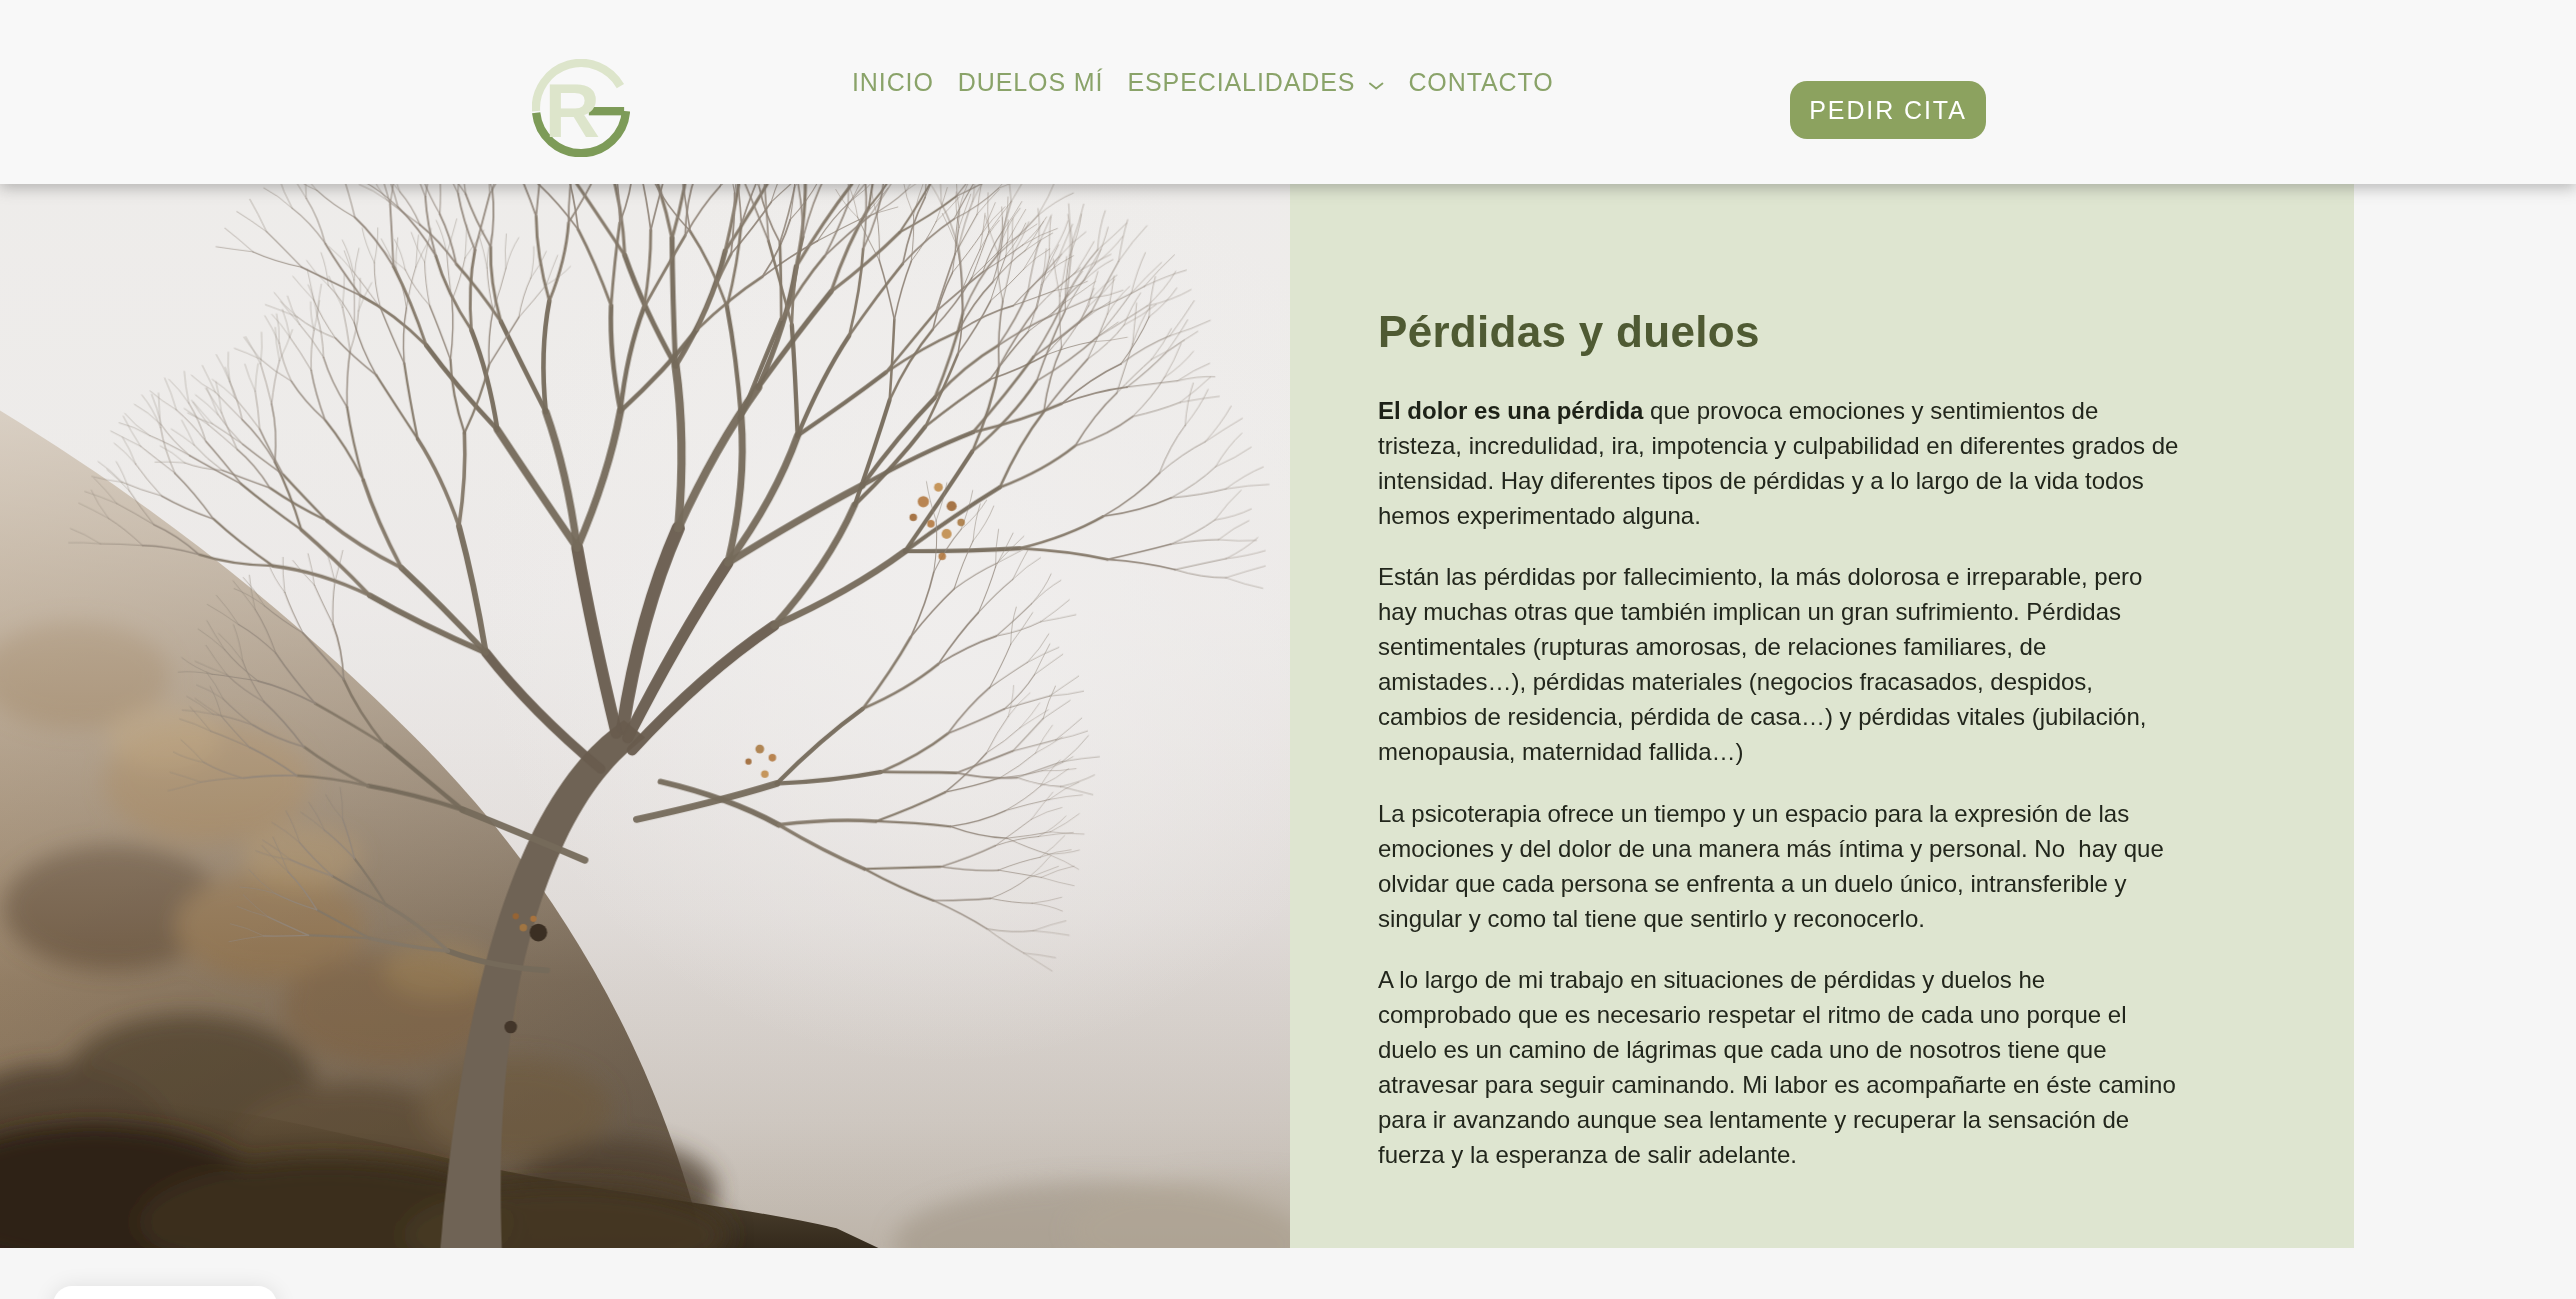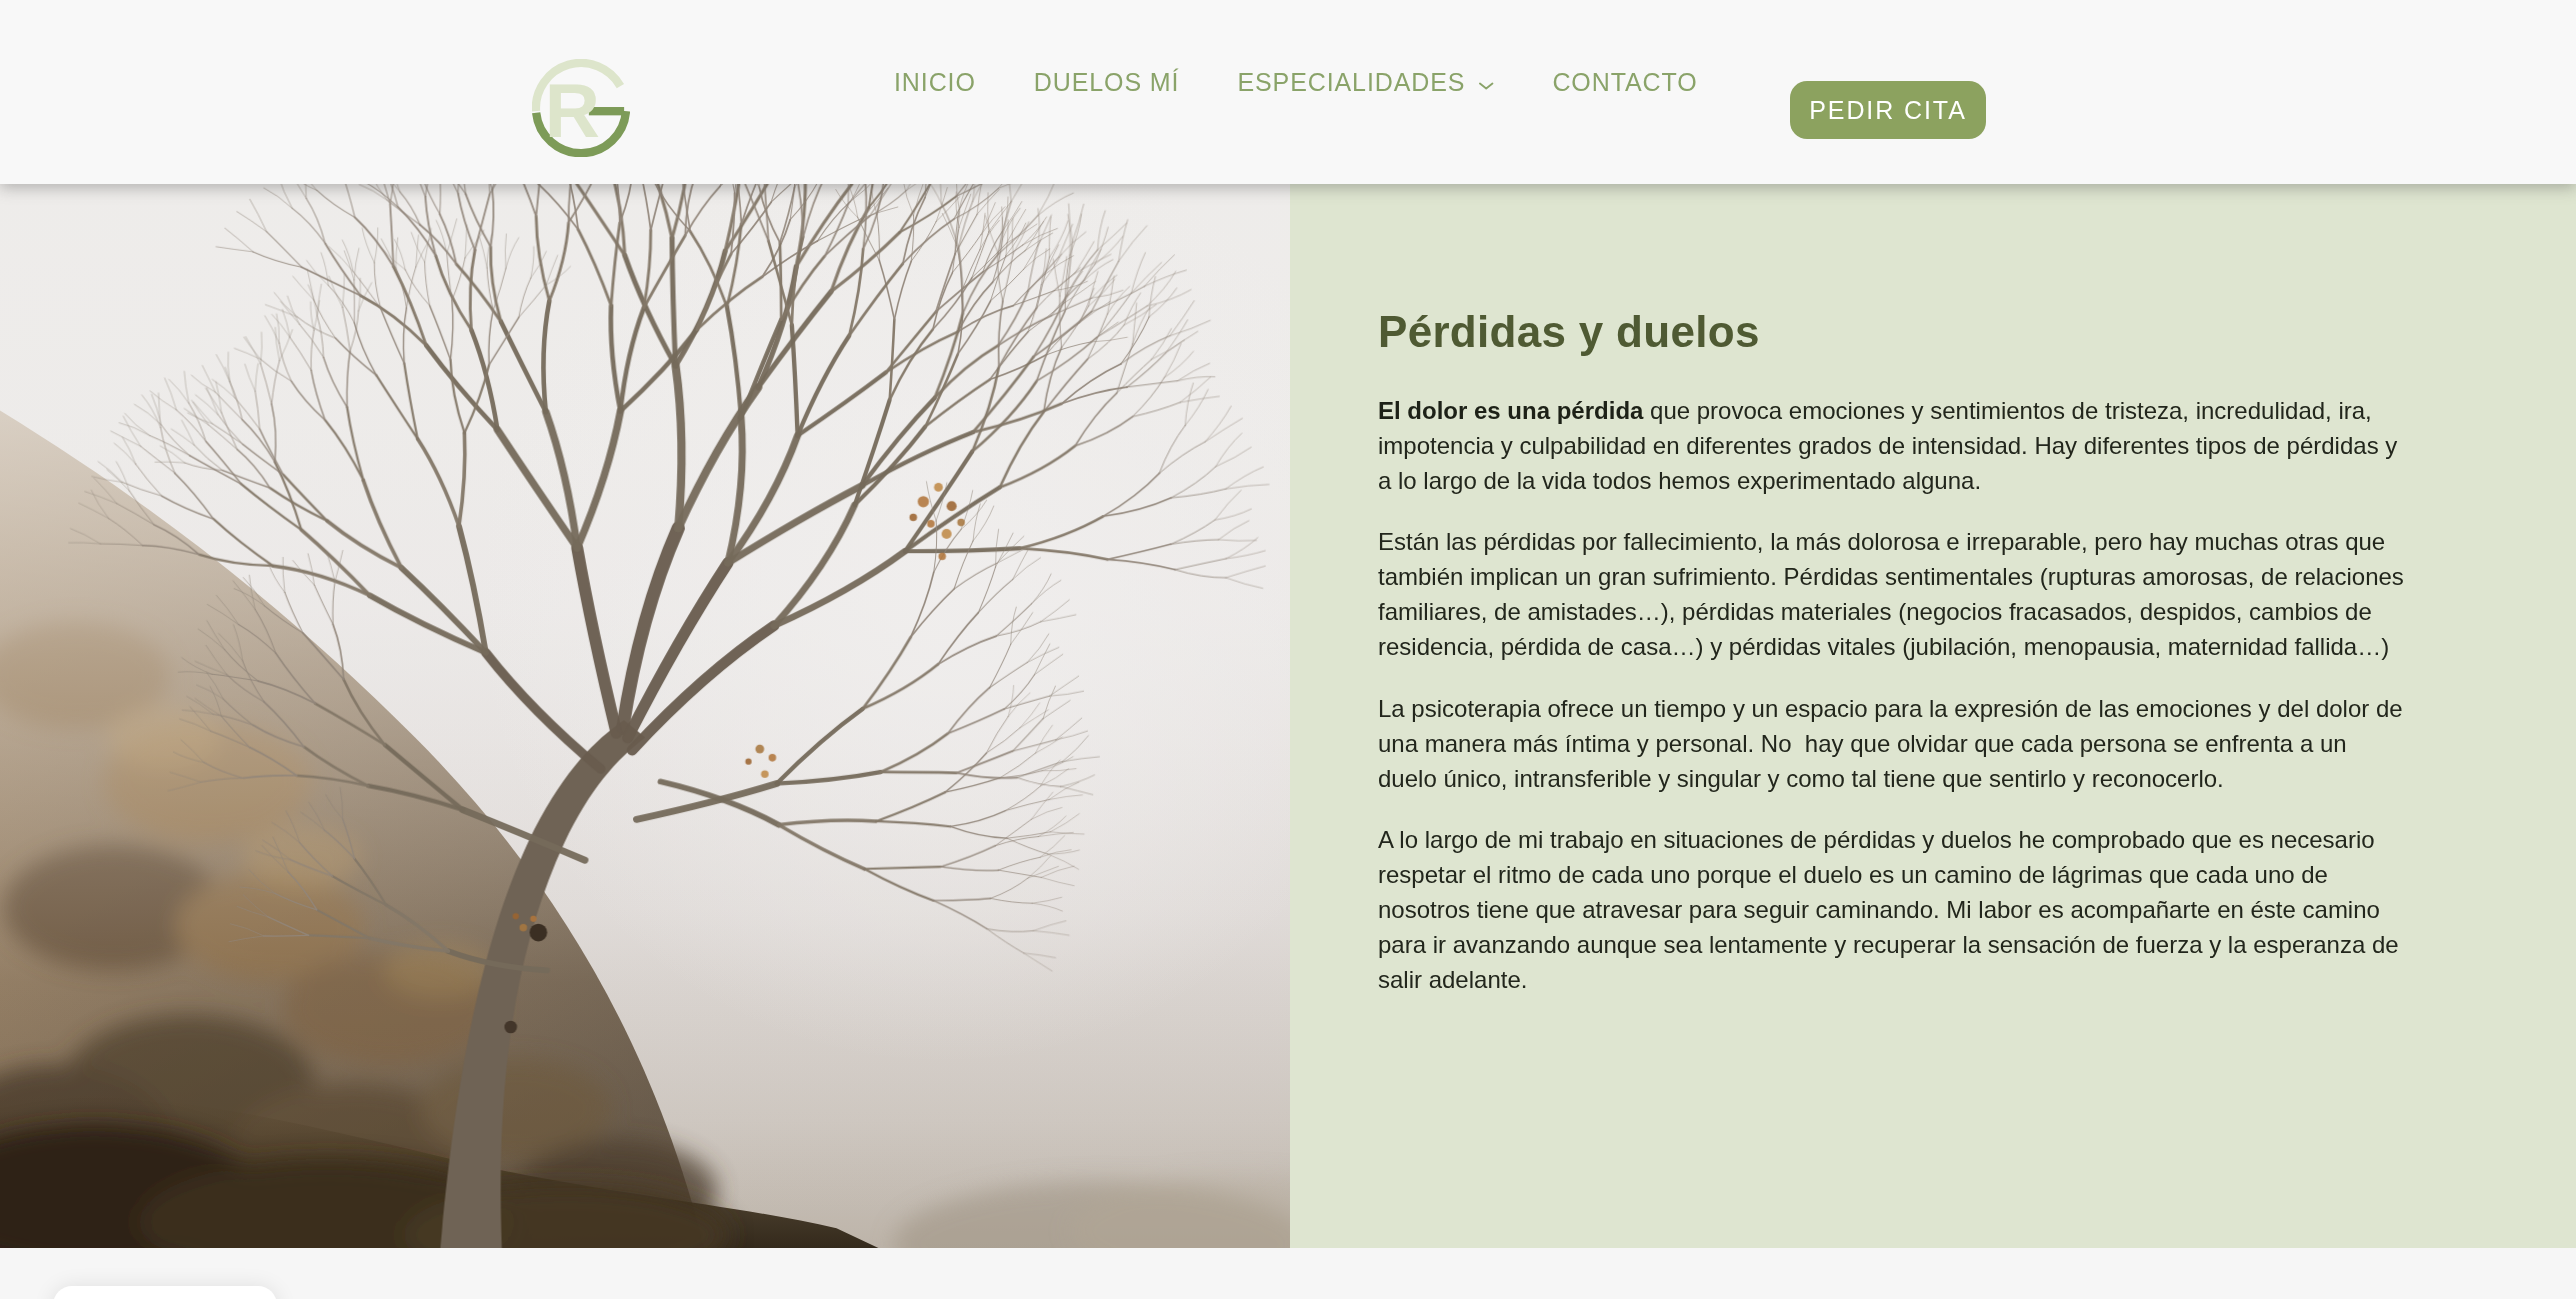--- a/index.html
+++ b/index.html
@@ -4,34 +4,34 @@
 <style>
   * { margin:0; padding:0; box-sizing:border-box; }
   html,body { width:2576px; height:1299px; overflow:hidden; background:#f6f6f6;
               font-family:"Liberation Sans", sans-serif; }
   .page { position:relative; width:2576px; height:1299px; overflow:hidden; }
 
   
   .header { position:absolute; top:0; left:0; width:2576px; height:184px;
             background:#f8f8f8; box-shadow:0 3.8px 14px rgba(70,70,70,0.35); z-index:10; }
   .logo { position:absolute; left:532px; top:59px; width:98px; height:98px; }
-  .nav { position:absolute; left:894px; top:0; height:164px; display:flex;
-         align-items:center; gap:58px; }
+  .nav { position:absolute; left:852px; top:0; height:164px; display:flex;
+         align-items:center; gap:24px; }
   .nav a { text-decoration:none; color:#8aa369; font-size:25px; letter-spacing:0.9px;
            white-space:nowrap; display:flex; align-items:center; }
   .nav .chev { margin-left:12.6px; display:inline-block; }
   .cta { position:absolute; left:1790px; top:81px; width:196px; height:58px;
          background:#8ca25f; color:#ffffff; border:none; border-radius:17px;
          font-family:"Liberation Sans", sans-serif; font-size:25px; letter-spacing:1.9px;
          cursor:pointer; }
 
   
   .hero-photo { position:absolute; top:184px; left:0; width:1290px; height:1065px; overflow:hidden; }
   .hero-photo svg { display:block; }
-  .panel { position:absolute; top:184px; left:1290px; width:1286px; height:1065px;
+  .panel { position:absolute; top:184px; left:1290px; width:1064px; height:1065px;
            background:#dee5d0; padding:123px 169px 0 88px; }
   .panel h1 { font-size:44px; font-weight:bold; color:#4f5a33; margin:0 0 36px 0; letter-spacing:0.3px; }
   .panel p { font-size:24px; line-height:35px; color:#22261c; margin:0 0 26.4px 0; white-space:pre-wrap; }
   .panel p strong { font-weight:bold; color:#1d2117; }
   .panel h2 { font-size:24px; line-height:35px; font-weight:bold; color:#22261c;
               margin:7.5px 0 29px 0; letter-spacing:0.3px; }
 
   
   .bottom-strip { position:absolute; top:1248px; left:0; width:2576px; height:51px; background:#f6f6f6; }
   .bottom-card { position:absolute; left:53px; top:38px; width:224px; height:101px;

